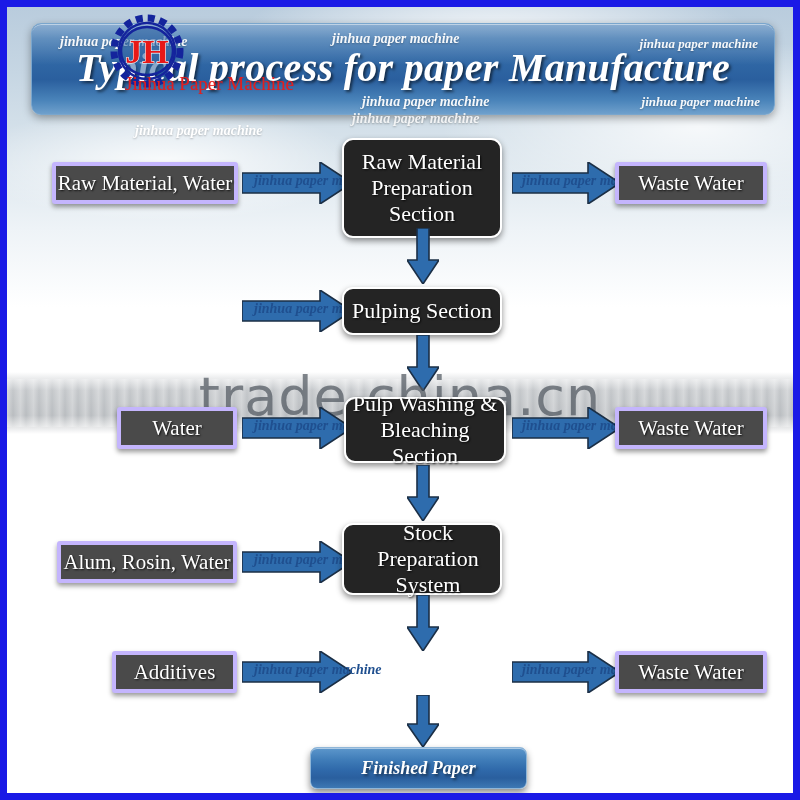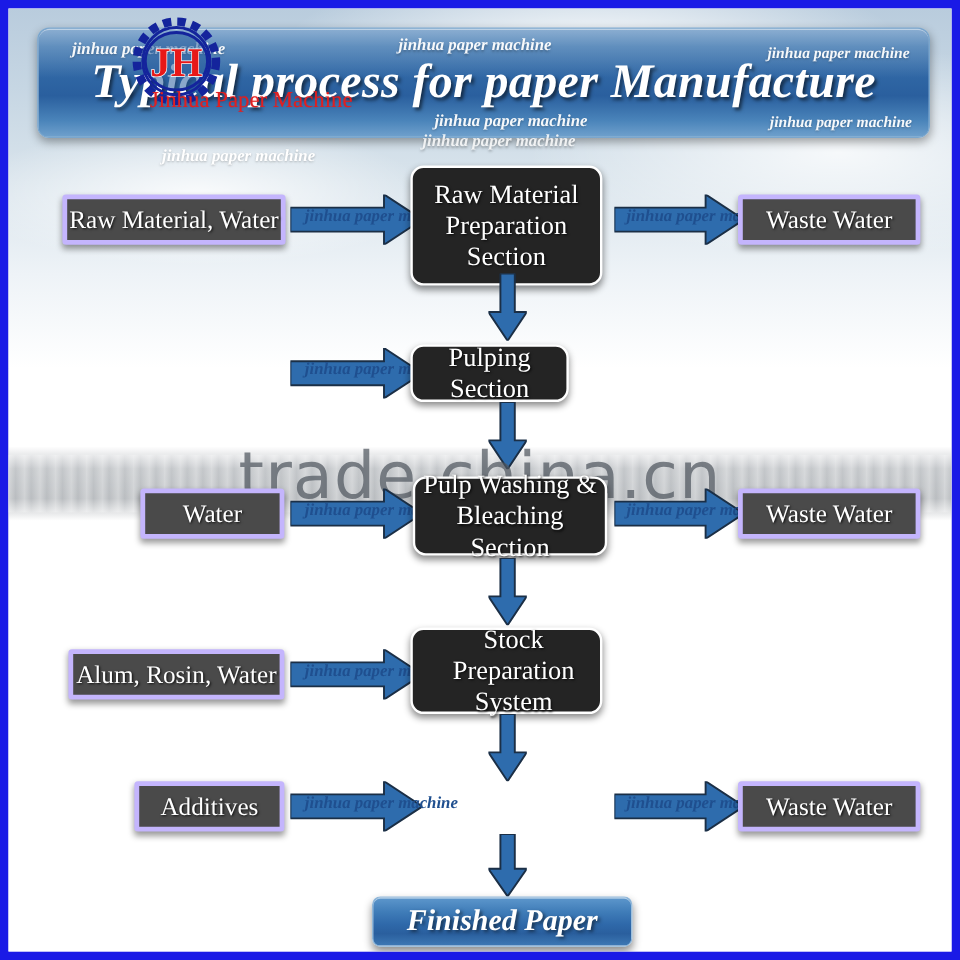--- a/index.html
+++ b/index.html
@@ -120,21 +120,21 @@
     border-radius:3px;
     box-shadow:0 3px 5px rgba(0,0,0,.4);
     font-size:21px;
     text-shadow:1px 1px 2px rgba(0,0,0,.8);
   }
   .node.finished{
     background:linear-gradient(180deg,#5d97cc 0%, #3f7cb8 30%, #2f69aa 55%, #2a5f9e 75%, #3d78b4 100%);
     border-radius:7px;
     border:1px solid #8fb6d8;
     box-shadow:0 4px 7px rgba(0,0,0,.45), inset 0 1px 0 rgba(255,255,255,.5);
-    font-size:25px;font-weight:bold;font-style:italic;
+    font-size:18px;font-weight:bold;font-style:italic;
     text-shadow:2px 2px 3px rgba(0,0,0,.5);
   }
 
   
   .arrow-h{position:absolute;}
   .arrow-v{position:absolute;}
   .arrow-h svg,.arrow-v svg{display:block;}
 </style>
 </head>
 <body>
@@ -199,21 +199,21 @@
   </div>
 
 
   <div class="arrow-h" style="left:235px;top:283px;width:110px;height:42px;">
     <svg width="110" height="42" viewBox="0 0 110 42">
       <path d="M0 11 L78 11 L78 0 L110 21 L78 42 L78 31 L0 31 Z" fill="#2e6cad" stroke="#1b2f46" stroke-width="1.6"></path>
     </svg>
   </div>
   <div class="wm blue" style="left:247px;top:294px;font-size:14px;color:#1f4f8f;">jinhua paper machine</div>
 
-  <div class="node dark" style="left:335px;top:280px;width:132px;height:48px;">Pulping Section</div>
+  <div class="node dark" style="left:335px;top:280px;width:160px;height:48px;">Pulping Section</div>
 
   <div class="arrow-v" style="left:400px;top:328px;width:32px;height:56px;">
     <svg width="32" height="56" viewBox="0 0 32 56">
       <path d="M10 0 L22 0 L22 32 L32 32 L16 56 L0 32 L10 32 Z" fill="#2e6cad" stroke="#1b2f46" stroke-width="1.6"></path>
     </svg>
   </div>
 
   <div class="trade-wm">trade.china.cn</div>
 
   <div class="node gray" style="left:110px;top:400px;width:120px;height:42px;">Water</div>

